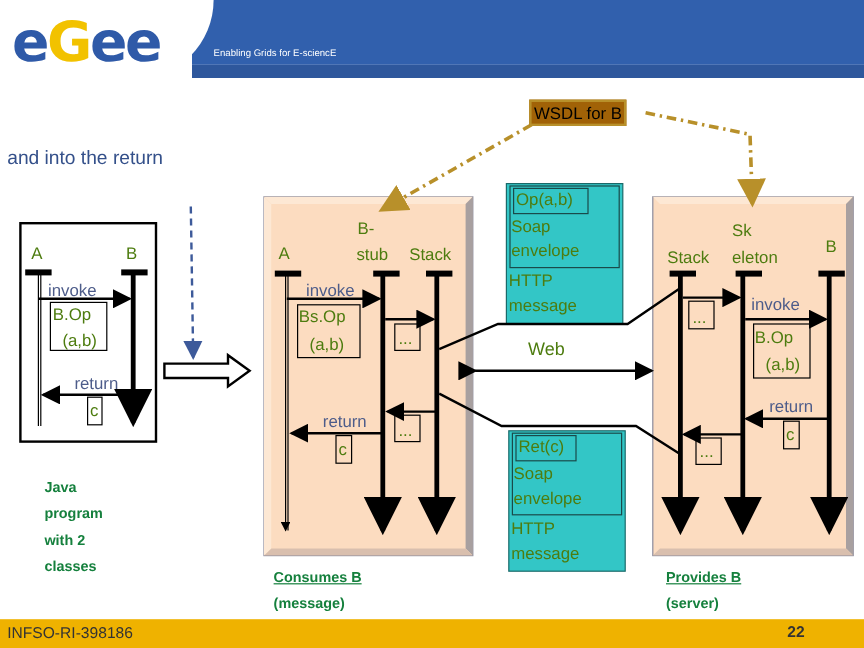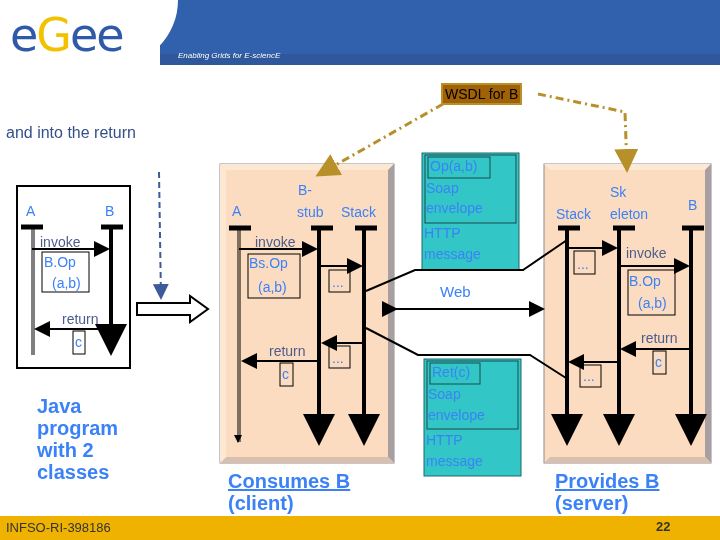--- a/index.html
+++ b/index.html
@@ -2,29 +2,29 @@
 <html><head>
 <meta charset="utf-8">
 <style>
   html,body{margin:0;padding:0;}
   body{width:720px;height:540px;position:relative;overflow:hidden;background:#fff;font-family:"Liberation Sans",sans-serif;}
   .abs{position:absolute;}
   .header{left:0;top:0;width:720px;height:66px;}
   .hdr-blue{left:160px;top:0;width:560px;height:54px;background:#3160ad;}
   .hdr-strip{left:160px;top:54px;width:560px;height:11px;background:#2e579c;}
   .hdr-white{left:0;top:0;width:178px;height:66px;background:#fff;border-radius:0 0 90px 0;}
-  .logo{left:10px;top:8px;font-size:46px;font-weight:normal;letter-spacing:-2px;color:#2f5aa8;font-family:"DejaVu Sans",sans-serif;}
+  .logo{left:10px;top:8px;font-size:46px;font-weight:bold;letter-spacing:-2px;color:#2f5aa8;font-family:"DejaVu Sans",sans-serif;}
   .logo .g{color:#f2c200;}
-  .tagline{left:178px;top:51px;font-size:8px;color:#fff;font-style:italic;}
+  .tagline{left:178px;top:40px;font-size:8px;color:#fff;}
   .title{left:380px;top:12px;font-size:30px;color:#fff;}
   .wsdl{left:441px;top:83px;border:2px solid #b8902a;padding:0 2px;font-size:14px;line-height:18px;color:#000;background:#a16207;}
   .insert{left:6px;top:122px;font-size:16px;color:#34508a;line-height:22px;}
-  .txt{font-size:14px;color:#3b82f6;white-space:nowrap;}
+  .txt{font-size:14px;color:#4d7c0f;white-space:nowrap;}
   .lbl-blue{color:#4d5c8a;}
-  .note{font-size:20px;font-weight:bold;color:#3b82f6;line-height:22px;}
+  .note{font-size:12px;font-weight:bold;color:#15803d;line-height:22px;}
   .note u{text-decoration:underline;text-align:center;}
   .footer{left:0;top:516px;width:720px;height:24px;background:#efb200;}
   .footer-id{left:6px;top:520px;font-size:13px;color:#333;}
   .footer-page{left:656px;top:519px;font-size:13px;font-weight:bold;color:#333;}
 </style>
 </head>
 <body>
 
 <div class="abs header">
   <div class="abs hdr-blue"></div>
@@ -149,21 +149,21 @@
 <div class="abs txt" style="left:341px;top:204px">Stack</div>
 <div class="abs txt lbl-blue" style="left:255px;top:234px">invoke</div>
 <div class="abs txt" style="left:249px;top:255px">Bs.Op</div>
 <div class="abs txt" style="left:258px;top:279px">(a,b)</div>
 <div class="abs txt" style="left:332px;top:274px">...</div>
 <div class="abs txt lbl-blue" style="left:269px;top:343px">return</div>
 <div class="abs txt" style="left:282px;top:366px">c</div>
 <div class="abs txt" style="left:332px;top:350px">...</div>
 <div class="abs note" style="left:228px;top:470px">
   <div><u>Consumes B</u></div>
-  <div>(client)</div>
+  <div>(message)</div>
 </div>
 
 <div class="abs txt" style="left:430px;top:158px">Op(a,b)</div>
 <div class="abs txt" style="left:426px;top:180px">Soap</div>
 <div class="abs txt" style="left:426px;top:200px">envelope</div>
 <div class="abs txt" style="left:424px;top:225px">HTTP</div>
 <div class="abs txt" style="left:424px;top:246px">message</div>
 <div class="abs txt" style="left:440px;top:283px;font-size:15px">Web</div>
 <div class="abs txt" style="left:432px;top:364px">Ret(c)</div>
 <div class="abs txt" style="left:428px;top:386px">Soap</div>

